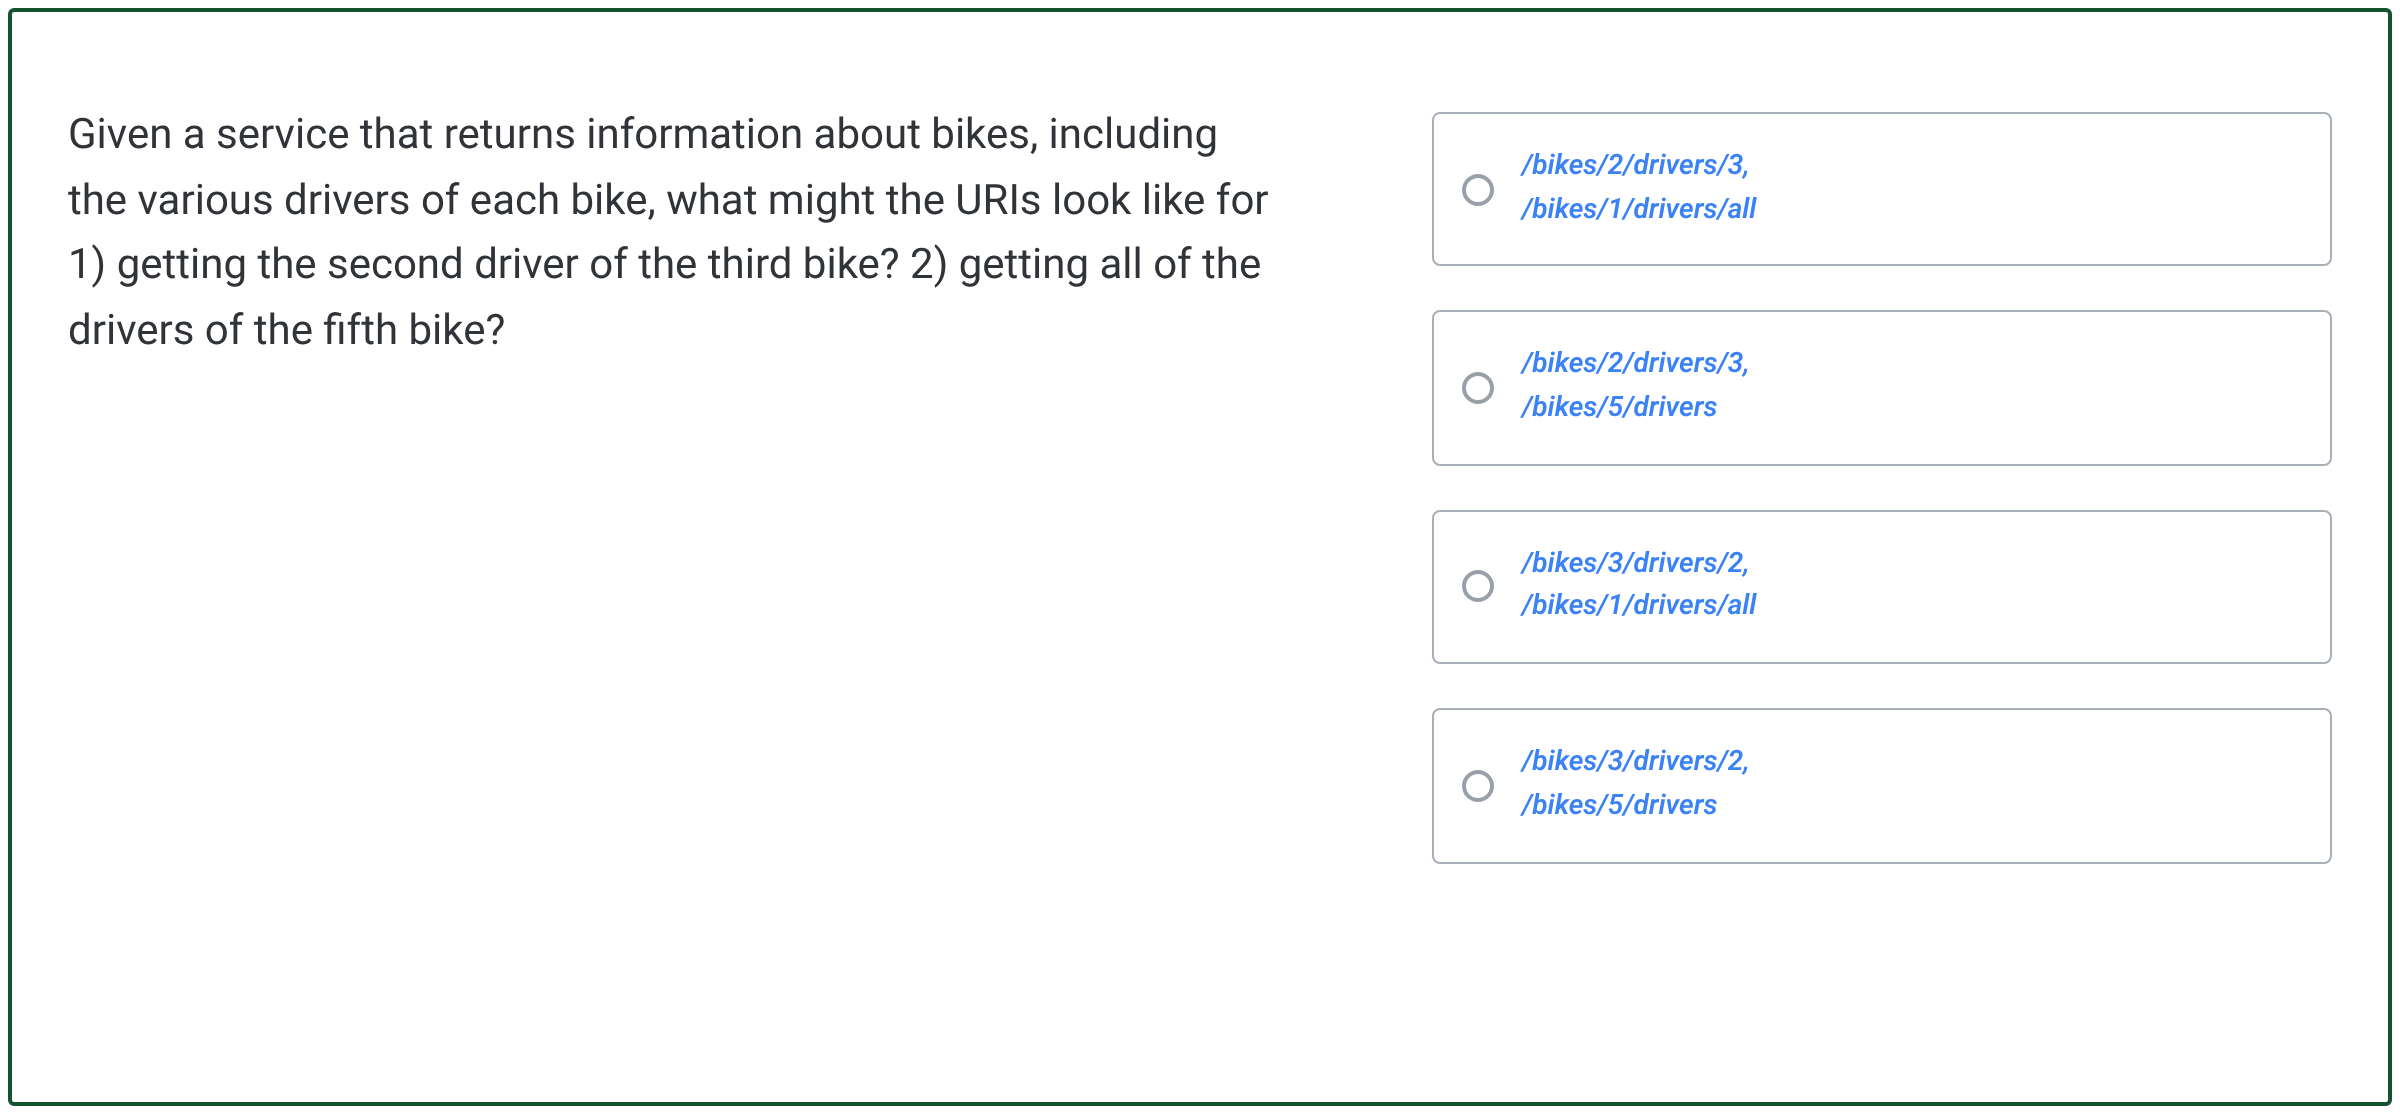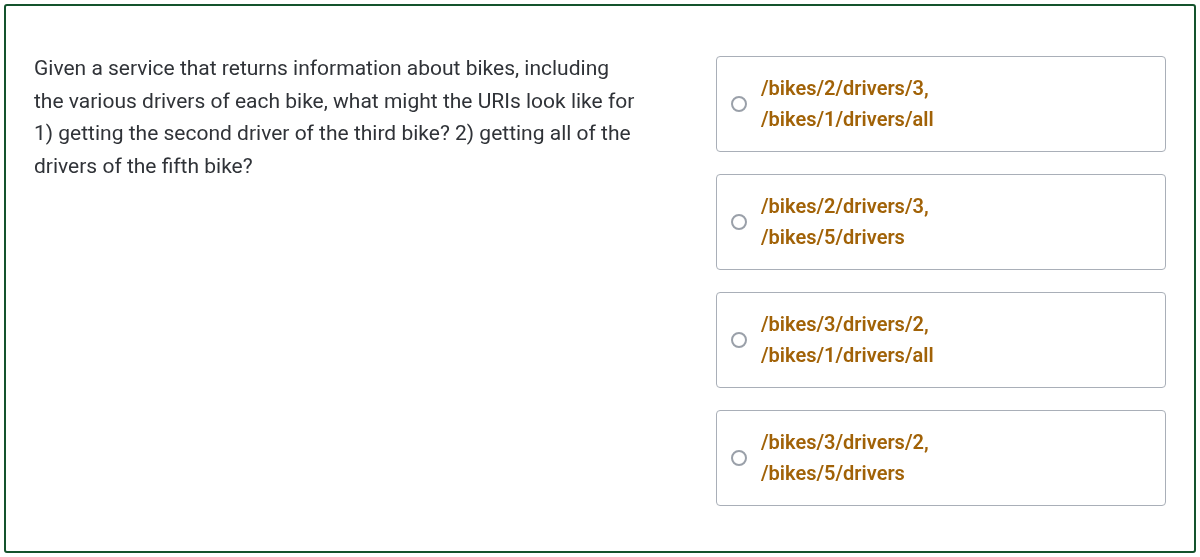--- a/index.html
+++ b/index.html
@@ -52,24 +52,25 @@
     }
     .radio-circle {
       width: 16px;
       height: 16px;
       border: 2px solid #9aa0a9;
       border-radius: 50%;
       flex-shrink: 0;
       background: #fff;
     }
     .answer-text {
-      font-size: 20px;
+      font-size: 14px;
       line-height: 1.55;
-      color: #a16207;
+      color: #3b82f6;
       font-weight: 600;
+      font-style: italic;
     }
   </style>
 </head>
 <body>
 
 <div class="quiz-container">
   <div class="question-col">
     <p class="question-text">Given a service that returns information about bikes, including the various drivers of each bike, what might the URIs look like for 1) getting the second driver of the third bike? 2) getting all of the drivers of the fifth bike?</p>
   </div>
   <div class="answers-col">

